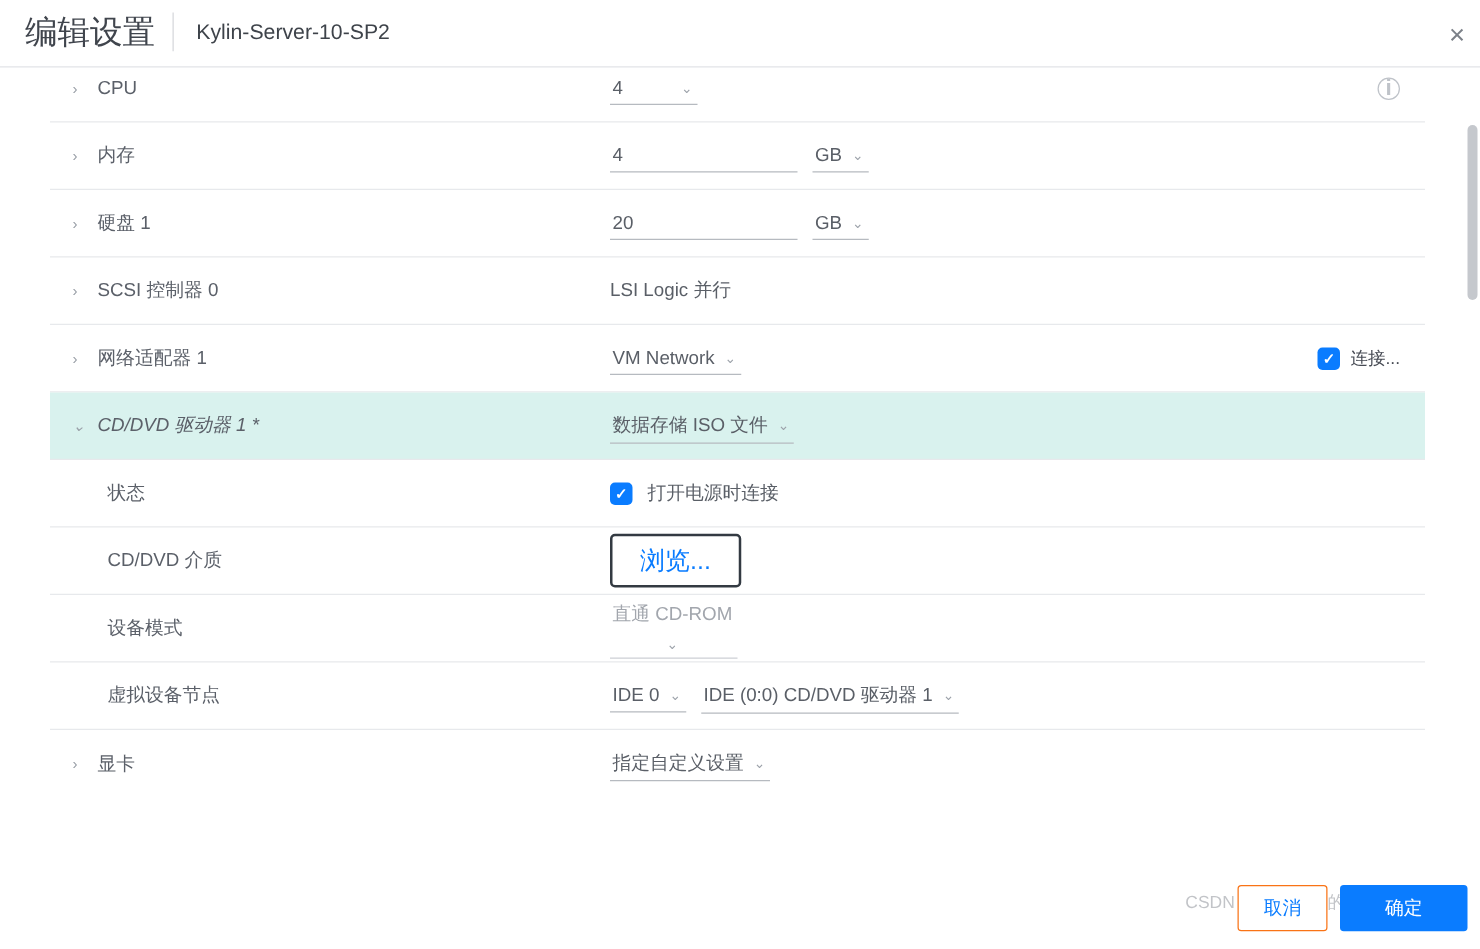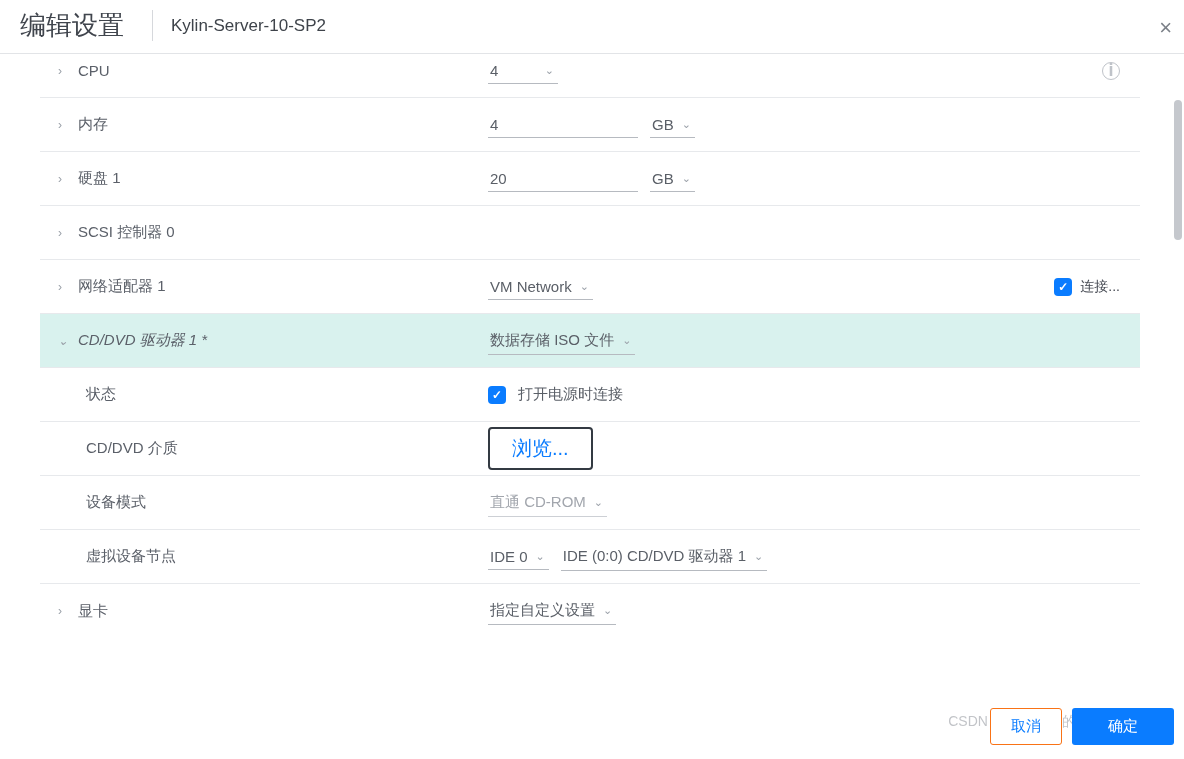--- a/index.html
+++ b/index.html
@@ -17,21 +17,21 @@
       display: flex;
       align-items: center;
       padding: 10px 20px 12px 20px;
       border-bottom: 1px solid #e2e4e7;
       position: relative;
     }
     .header-title {
       font-size: 26px;
       color: #40454d;
       font-weight: 400;
-      padding-right: 28px;
+      padding-right: 14px;
       border-right: 1px solid #d6d8dc;
       line-height: 1.2;
     }
     .header-subtitle {
       font-size: 17px;
       color: #3e434a;
       padding-left: 18px;
     }
     .close-btn {
       position: absolute;
@@ -109,21 +109,21 @@
       padding: 4px 4px 4px 2px;
       color: #5a5f67;
       font-size: 15px;
       gap: 8px;
       cursor: pointer;
     }
     .select-like .chev, .row-value .chev {
       color: #9aa0a8;
       font-size: 11px;
     }
-    .select-disabled { color: #a2a6ad; border-bottom-color:#cdd0d5;}
+    .select-disabled { color: #a2a6ad; border-bottom-color:#cdd0d5;flex-direction:column;}
     .static-text { font-size: 15px; color: #5a5f67; }
     .chk {
       width: 18px;
       height: 18px;
       border-radius: 4px;
       background: #0a7cff;
       display: inline-flex;
       align-items: center;
       justify-content: center;
       color: #fff;
@@ -259,20 +259,23 @@
         <span class="chev">⌄</span>
       </div>
     </div>
   </div>
 
   <div class="row">
     <div class="row-label">
       <span class="caret">›</span>
       <span>SCSI 控制器 0</span>
     </div>
+    <div class="row-value">
+      <span class="static-text">LSI Logic 并行</span>
+    </div>
   </div>
 
   <div class="row">
     <div class="row-label">
       <span class="caret">›</span>
       <span>网络适配器 1</span>
     </div>
     <div class="row-value">
       <div class="select-like">
         <span>VM Network</span>

